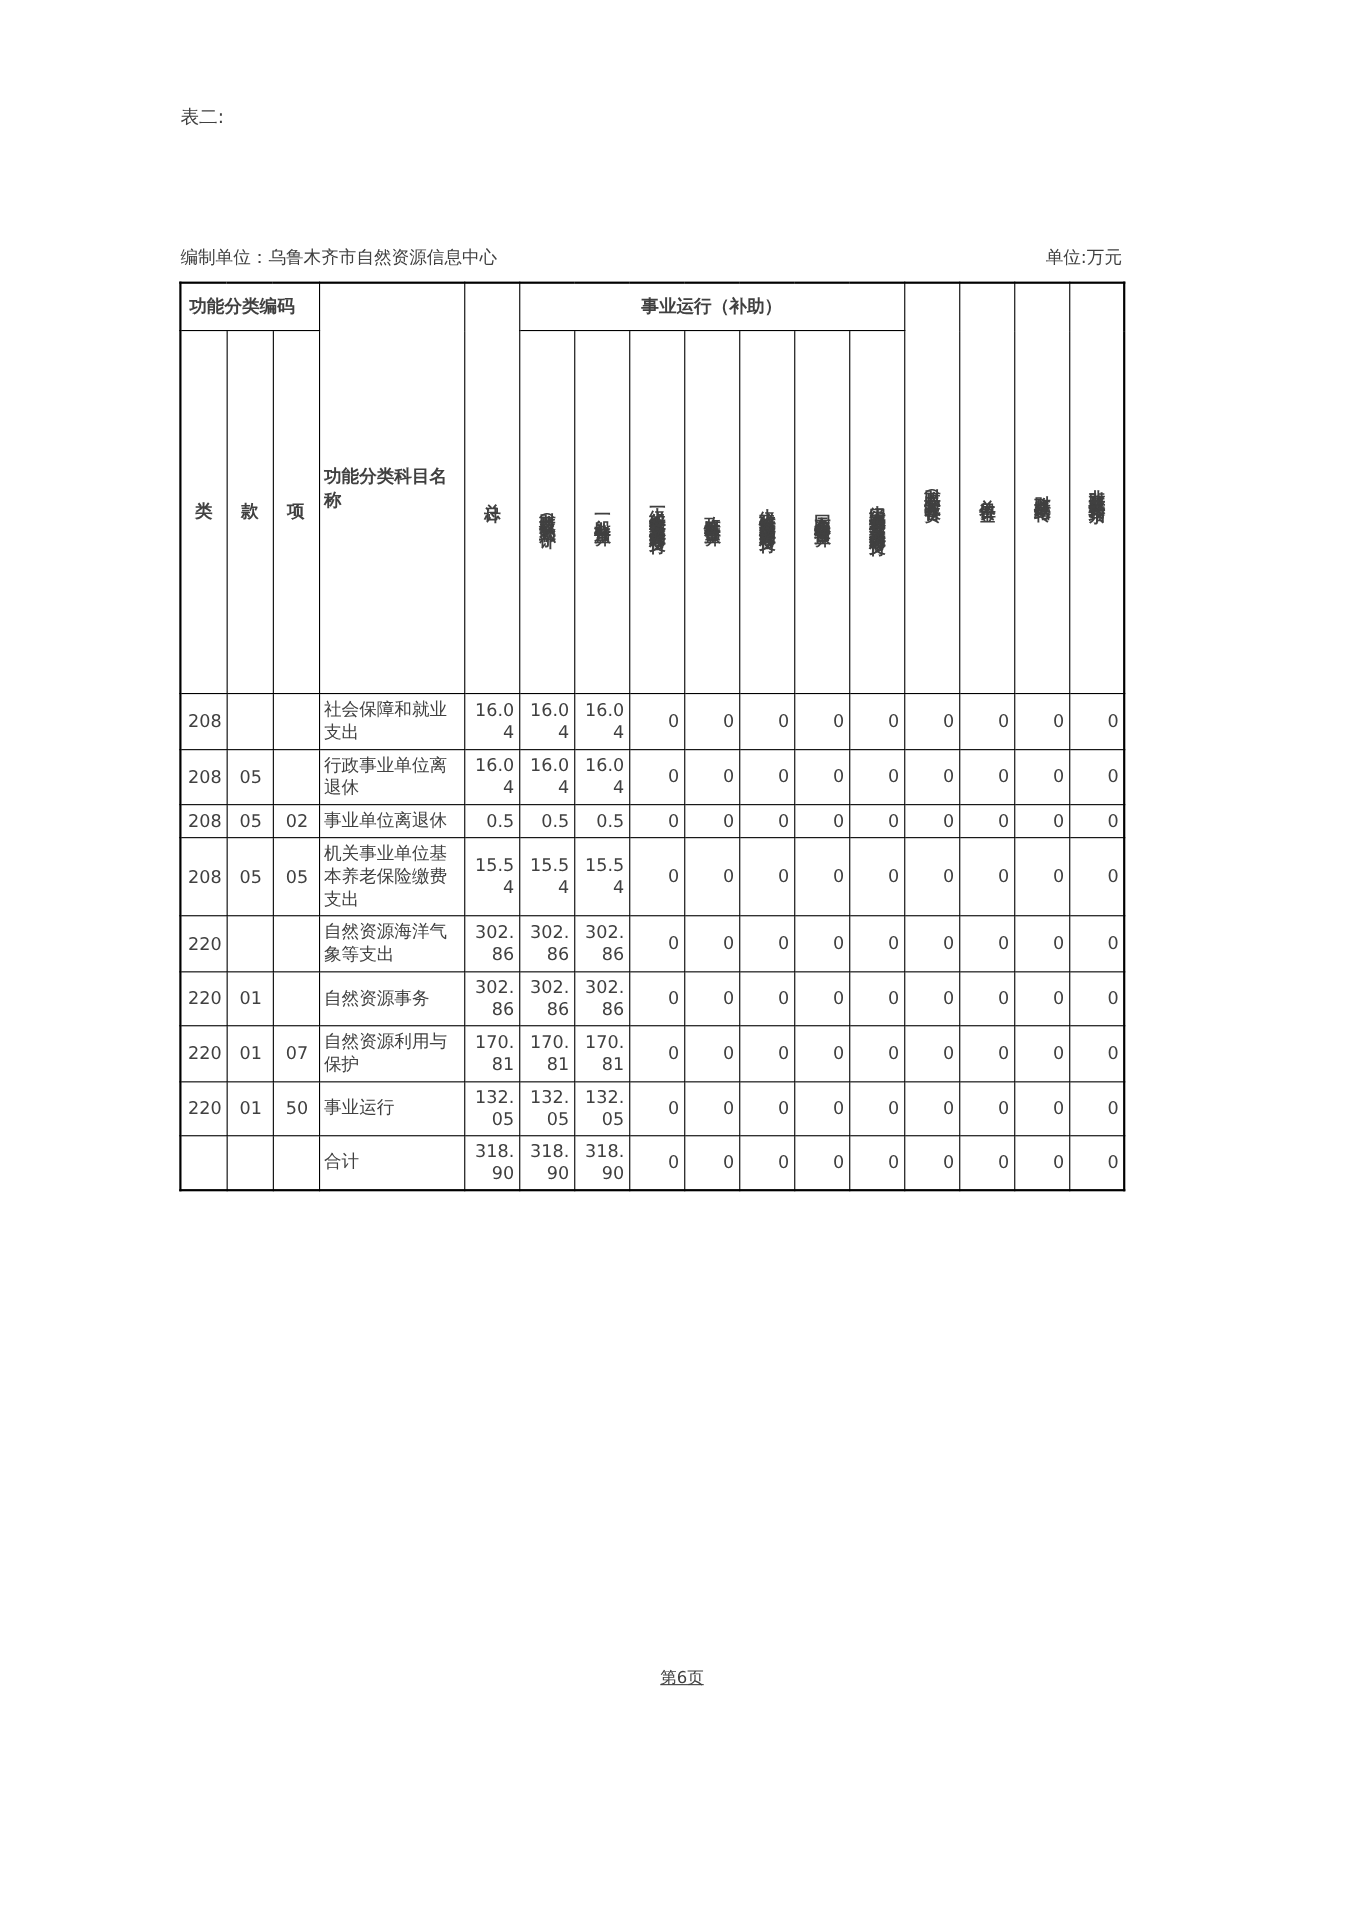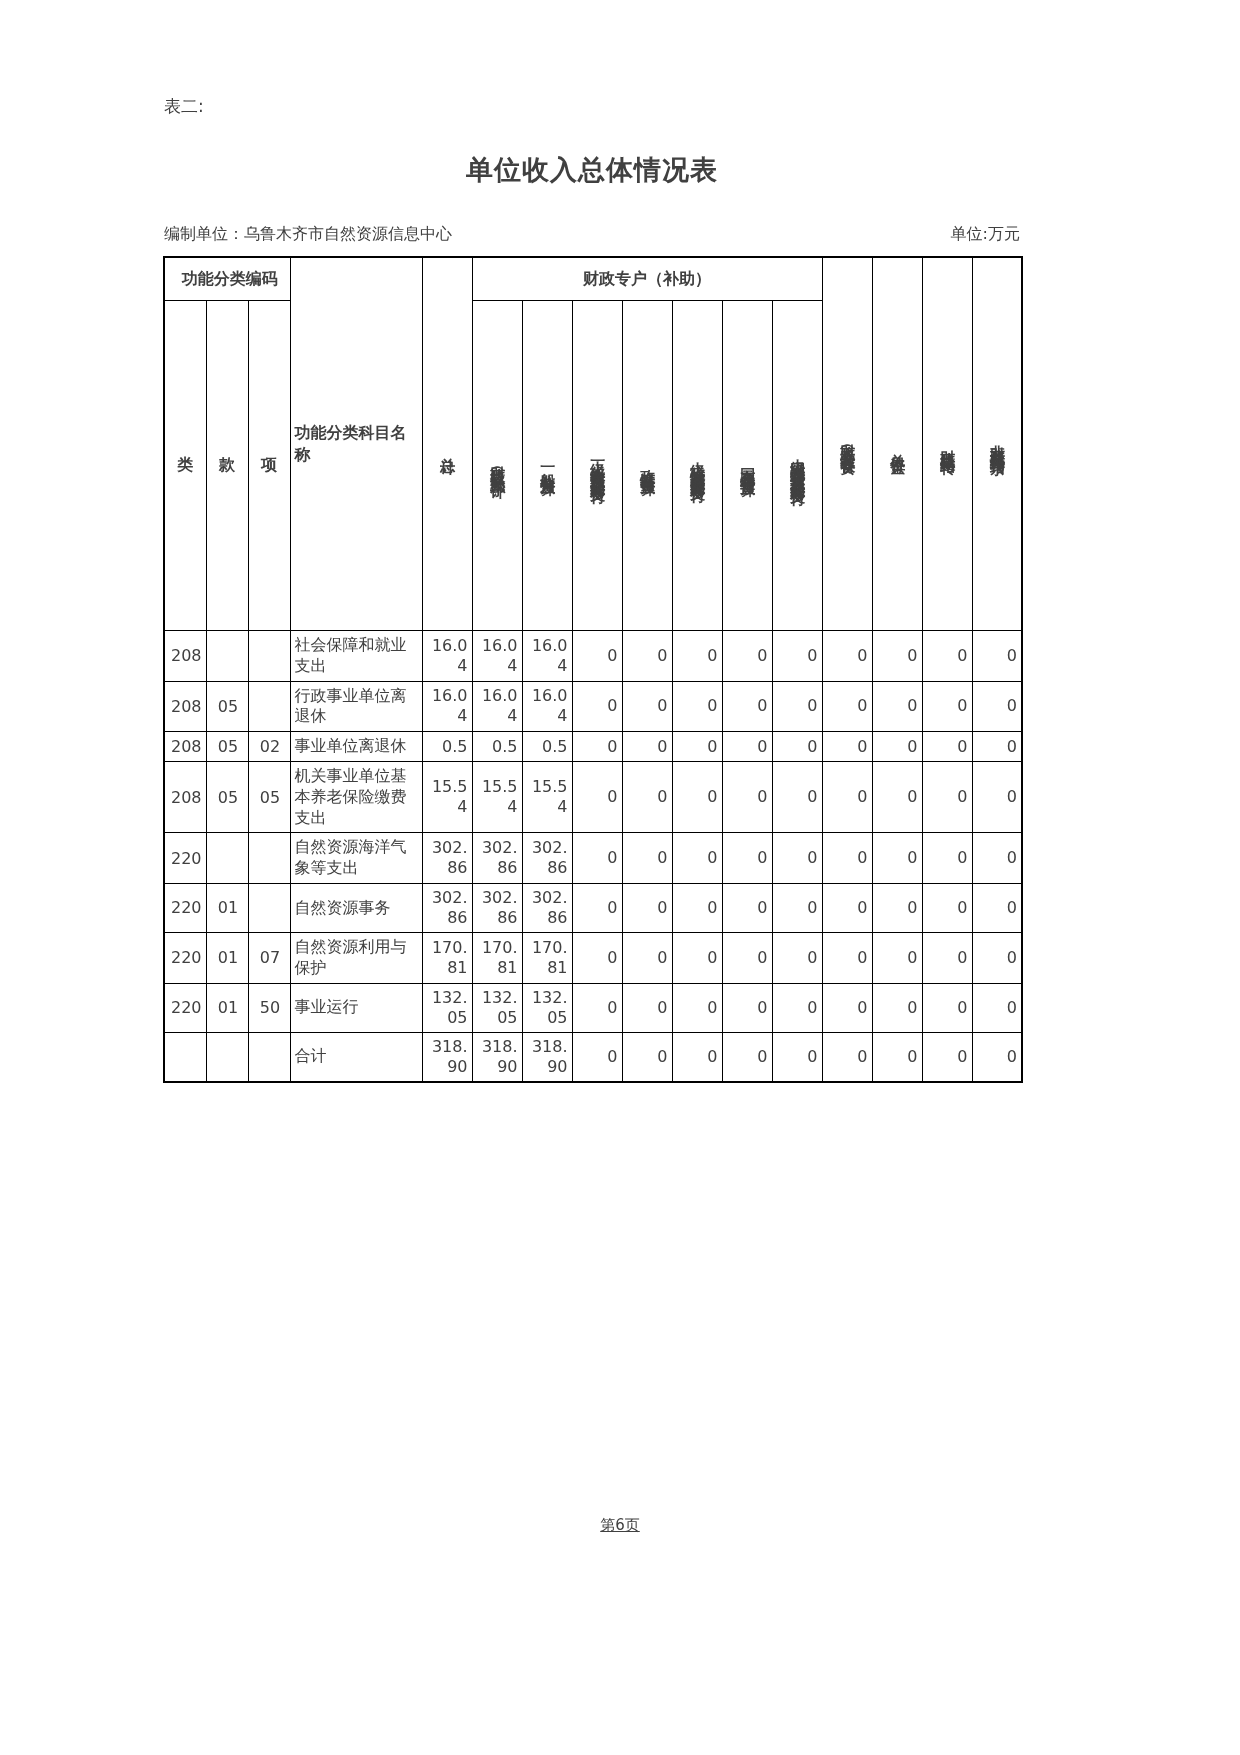--- a/index.html
+++ b/index.html
@@ -62,21 +62,21 @@
     text-align: center;
     padding: 2px;
     font-size: 16px;
   }
   col.c-code { width: 42px; }
   col.c-name { width: 132px; }
   col.c-num  { width: 50px; }
   .hrow1 th { height: 38px; }
   .hrow2 th { height: 325px; }
   th.h-left {
-    text-align: center;
+    text-align: left;
     padding-left: 7px;
   }
   th.h-name {
     text-align: left;
     padding: 4px;
     line-height: 1.35;
   }
   .vtext {
     writing-mode: vertical-rl;
     display: inline-block;
@@ -113,21 +113,20 @@
     text-decoration: underline;
   }
 </style>
 </head>
 <body>
 
 <div class="page">
 
   <div class="table-label">表二:</div>
 
-  <div class="doc-title">单位收入总体情况表</div>
 
   <div class="info-row">
     <span>编制单位：乌鲁木齐市自然资源信息中心</span>
     <span>单位:万元</span>
   </div>
 
   <table class="budget-table">
     <colgroup>
       <col class="c-code">
         <col class="c-code">
@@ -144,21 +143,21 @@
       <col class="c-num">
         <col class="c-num">
         <col class="c-num">
         <col class="c-num">
     </colgroup>
     <thead>
       <tr class="hrow1">
         <th colspan="3" class="h-left">功能分类编码</th>
         <th rowspan="2" class="h-name"><span>功能分类科目名称</span></th>
         <th rowspan="2"><span class="vtext">总计</span></th>
-        <th colspan="7">财政专户（补助）</th>
+        <th colspan="7">事业运行（补助）</th>
         <th rowspan="2"><span class="vtext">财政专户（教育收费）</span></th>
         <th rowspan="2"><span class="vtext">单位资金</span></th>
         <th rowspan="2"><span class="vtext">财政拨款结转</span></th>
         <th rowspan="2"><span class="vtext">非财政拨款结转结余</span></th>
       </tr>
       <tr class="hrow2">
         <th>类</th>
         <th>款</th>
         <th>项</th>
         <th><span class="vtext">财政拨款（补助）小计</span></th>

